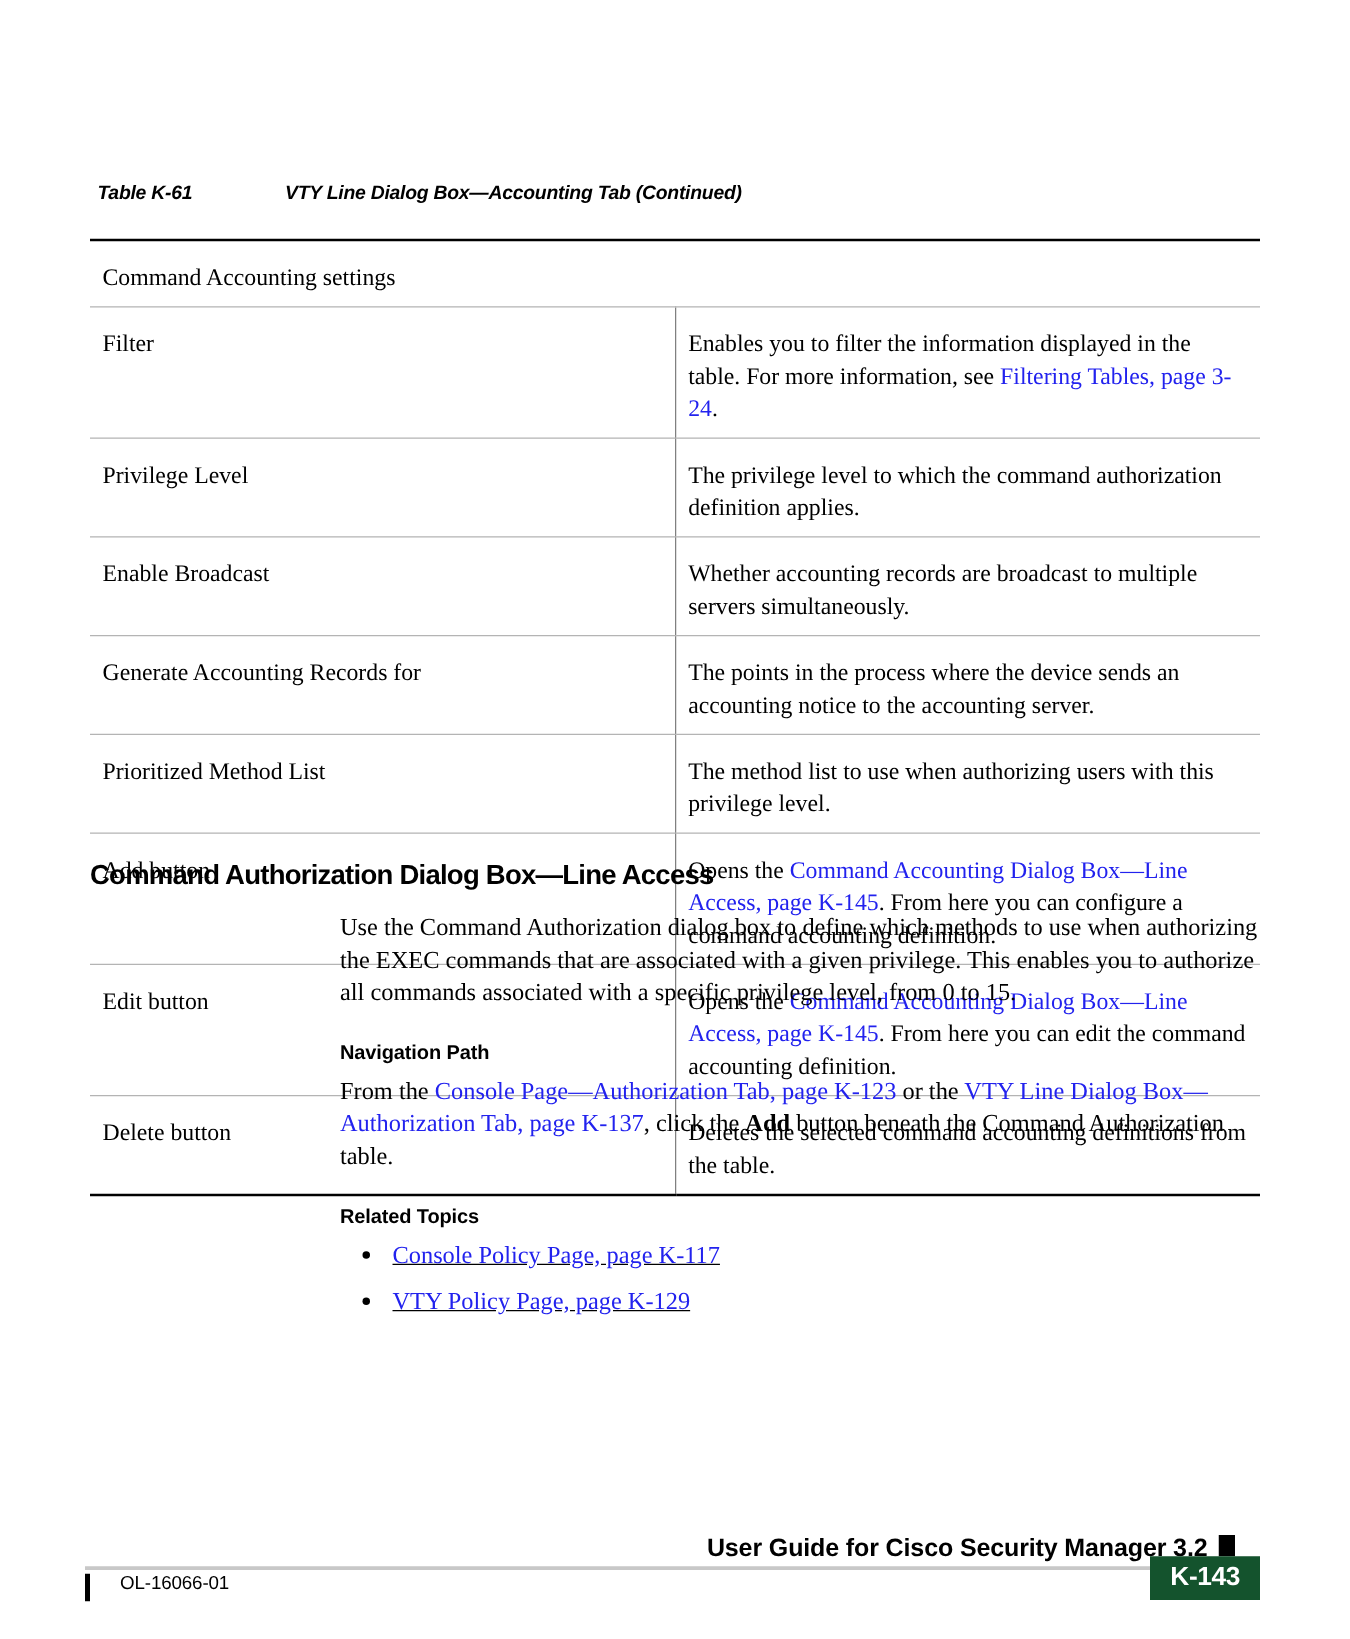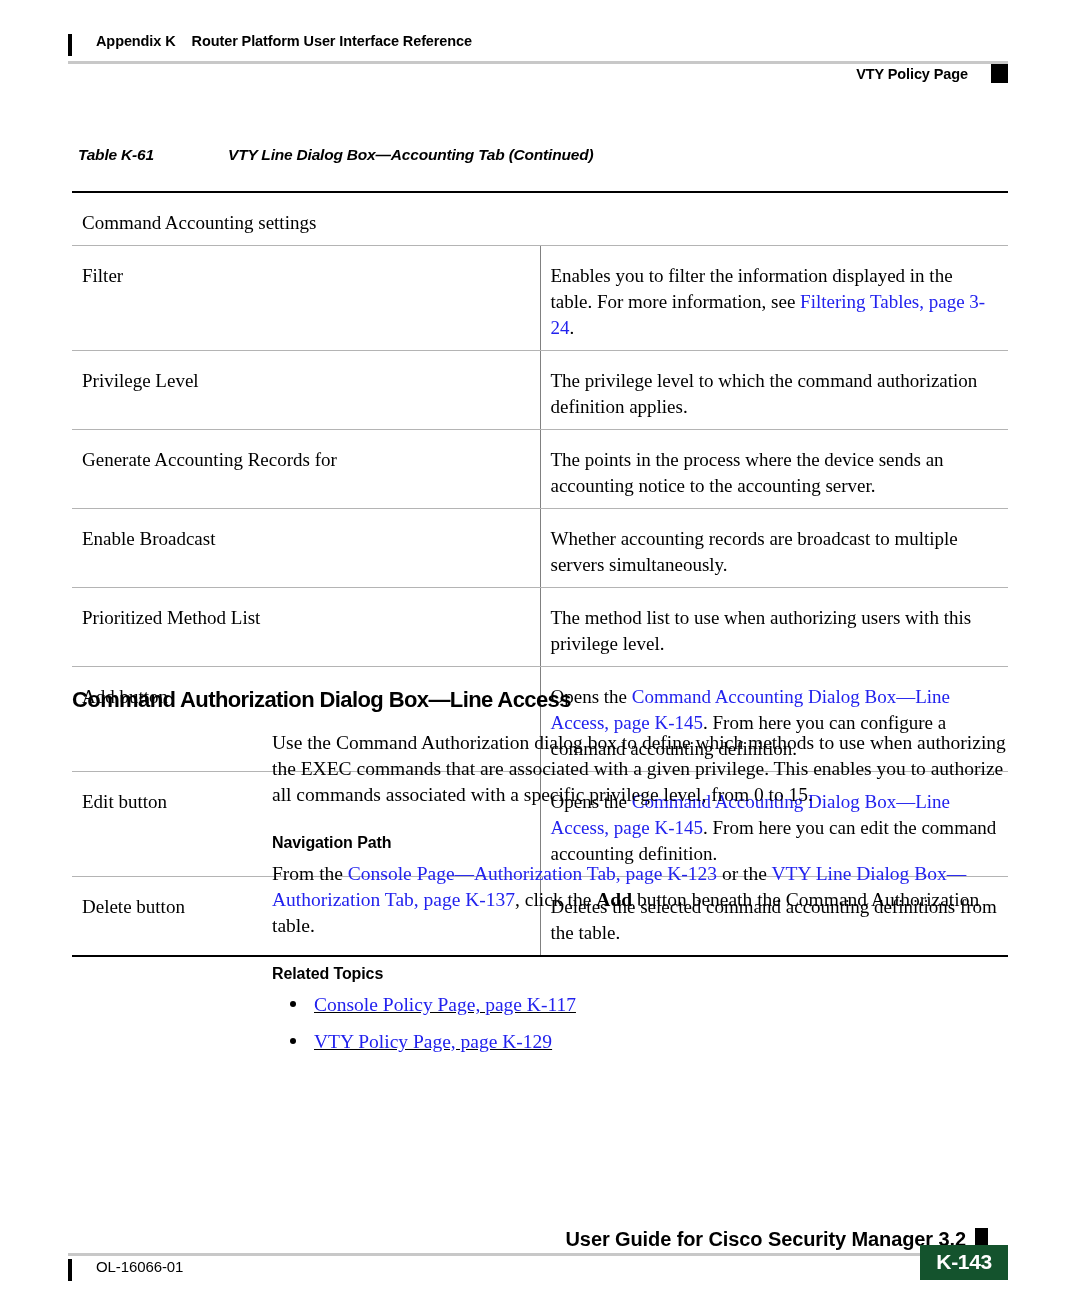--- a/index.html
+++ b/index.html
@@ -262,29 +262,20 @@
     font-size: 21px;
     letter-spacing: -0.3px;
     padding: 5px 16px 6px 16px;
   }
 </style>
 </head>
 <body>
 
 <div class="page">
 
-  <div class="header">
-    <div class="header-tick"></div>
-    <div class="header-left">
-      <span class="appendix">Appendix K</span><span>Router Platform User Interface Reference</span>
-    </div>
-    <div class="header-rule"></div>
-    <div class="header-right">VTY Policy Page</div>
-    <div class="header-square"></div>
-  </div>
 
   <div class="table-caption">
     <span class="cap-num">Table K-61</span><span>VTY Line Dialog Box—Accounting Tab (Continued)</span>
   </div>
 
   <table class="k-table">
     <tbody>
       <tr class="top-rule span-row">
         <td colspan="2">Command Accounting settings</td>
       </tr>
@@ -293,27 +284,27 @@
         <td class="col-label">Filter</td>
         <td class="col-desc"><span>Enables you to filter the information displayed in the table. For more information, see </span><span class="xref">Filtering Tables, page 3-24</span><span>.</span></td>
       </tr>
 
       <tr>
         <td class="col-label">Privilege Level</td>
         <td class="col-desc">The privilege level to which the command authorization definition applies.</td>
       </tr>
 
       <tr>
+        <td class="col-label">Enable Broadcast</td>
+        <td class="col-desc">Whether accounting records are broadcast to multiple servers simultaneously.</td>
+      </tr>
+
+      <tr>
         <td class="col-label">Generate Accounting Records for</td>
         <td class="col-desc">The points in the process where the device sends an accounting notice to the accounting server.</td>
-      </tr>
-
-      <tr>
-        <td class="col-label">Enable Broadcast</td>
-        <td class="col-desc">Whether accounting records are broadcast to multiple servers simultaneously.</td>
       </tr>
 
       <tr>
         <td class="col-label tight">Prioritized Method List</td>
         <td class="col-desc">The method list to use when authorizing users with this privilege level.</td>
       </tr>
 
       <tr>
         <td class="col-label">Add button</td>
         <td class="col-desc"><span>Opens the </span><span class="xref">Command Accounting Dialog Box—Line Access, page K-145</span><span>. From here you can configure a command accounting definition.</span></td>

